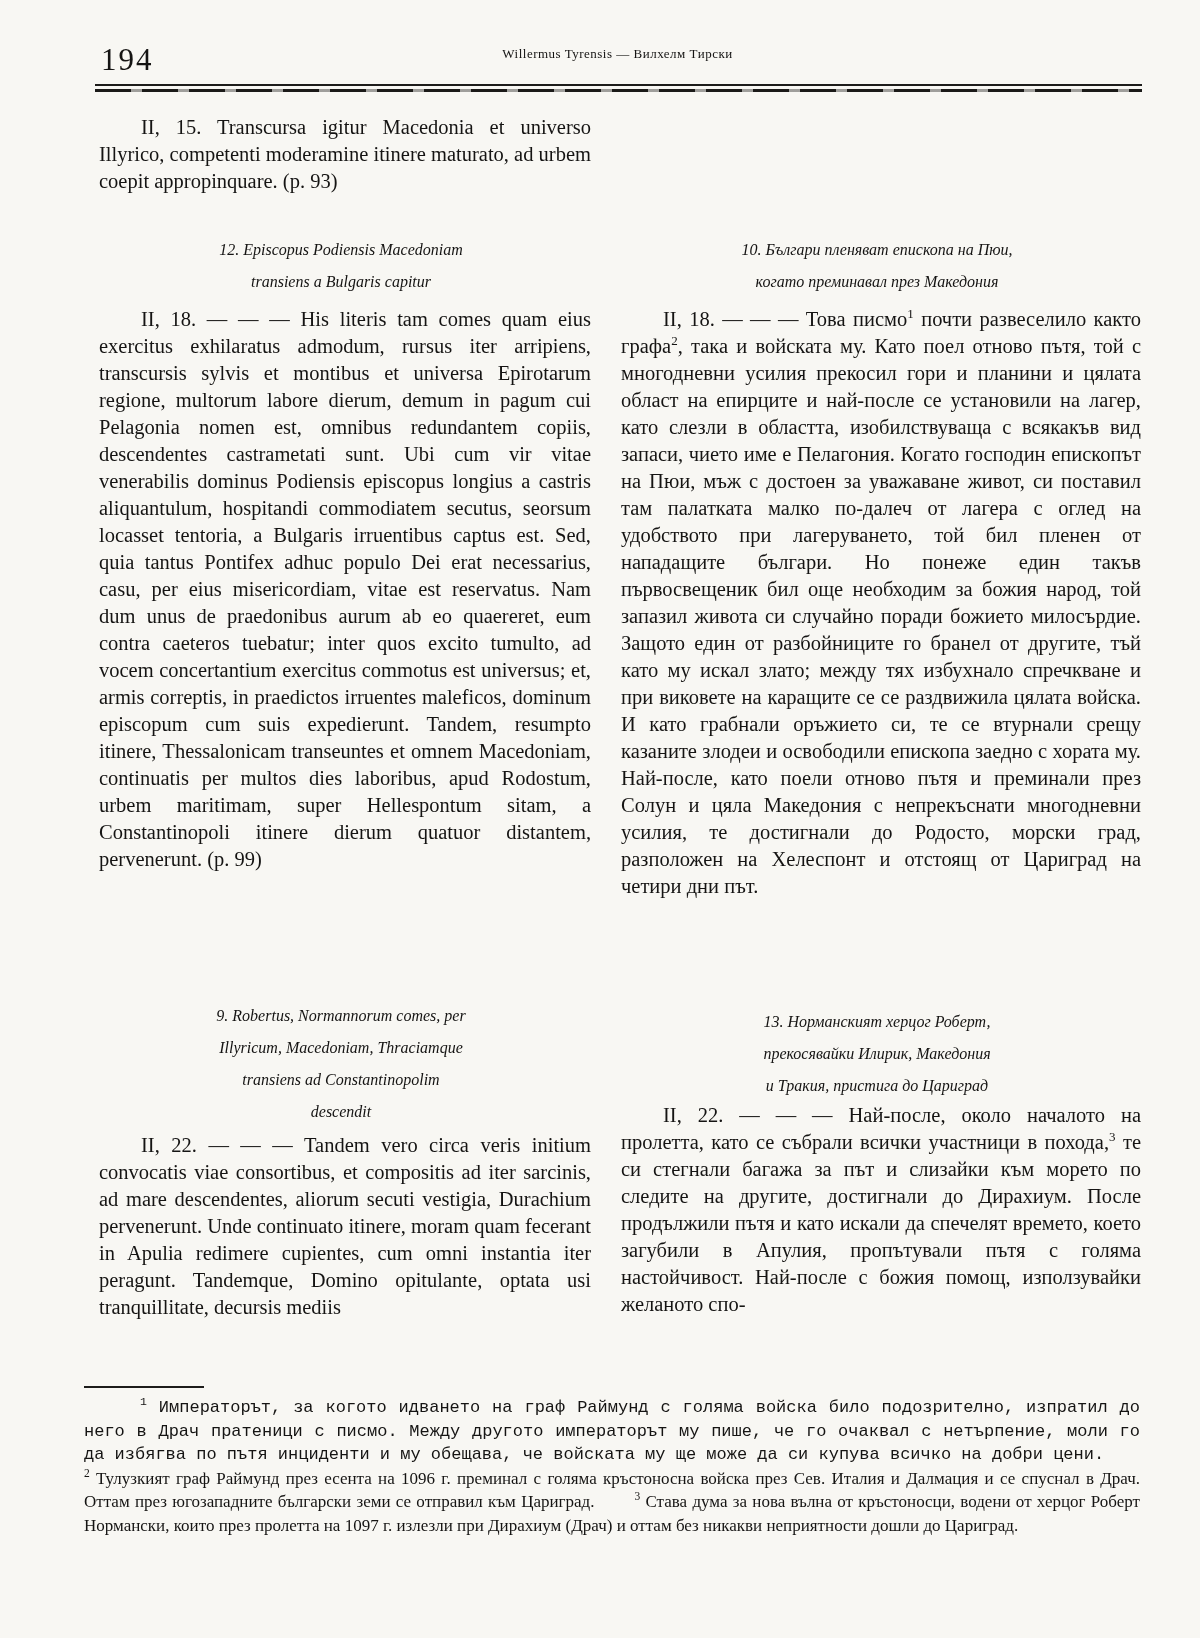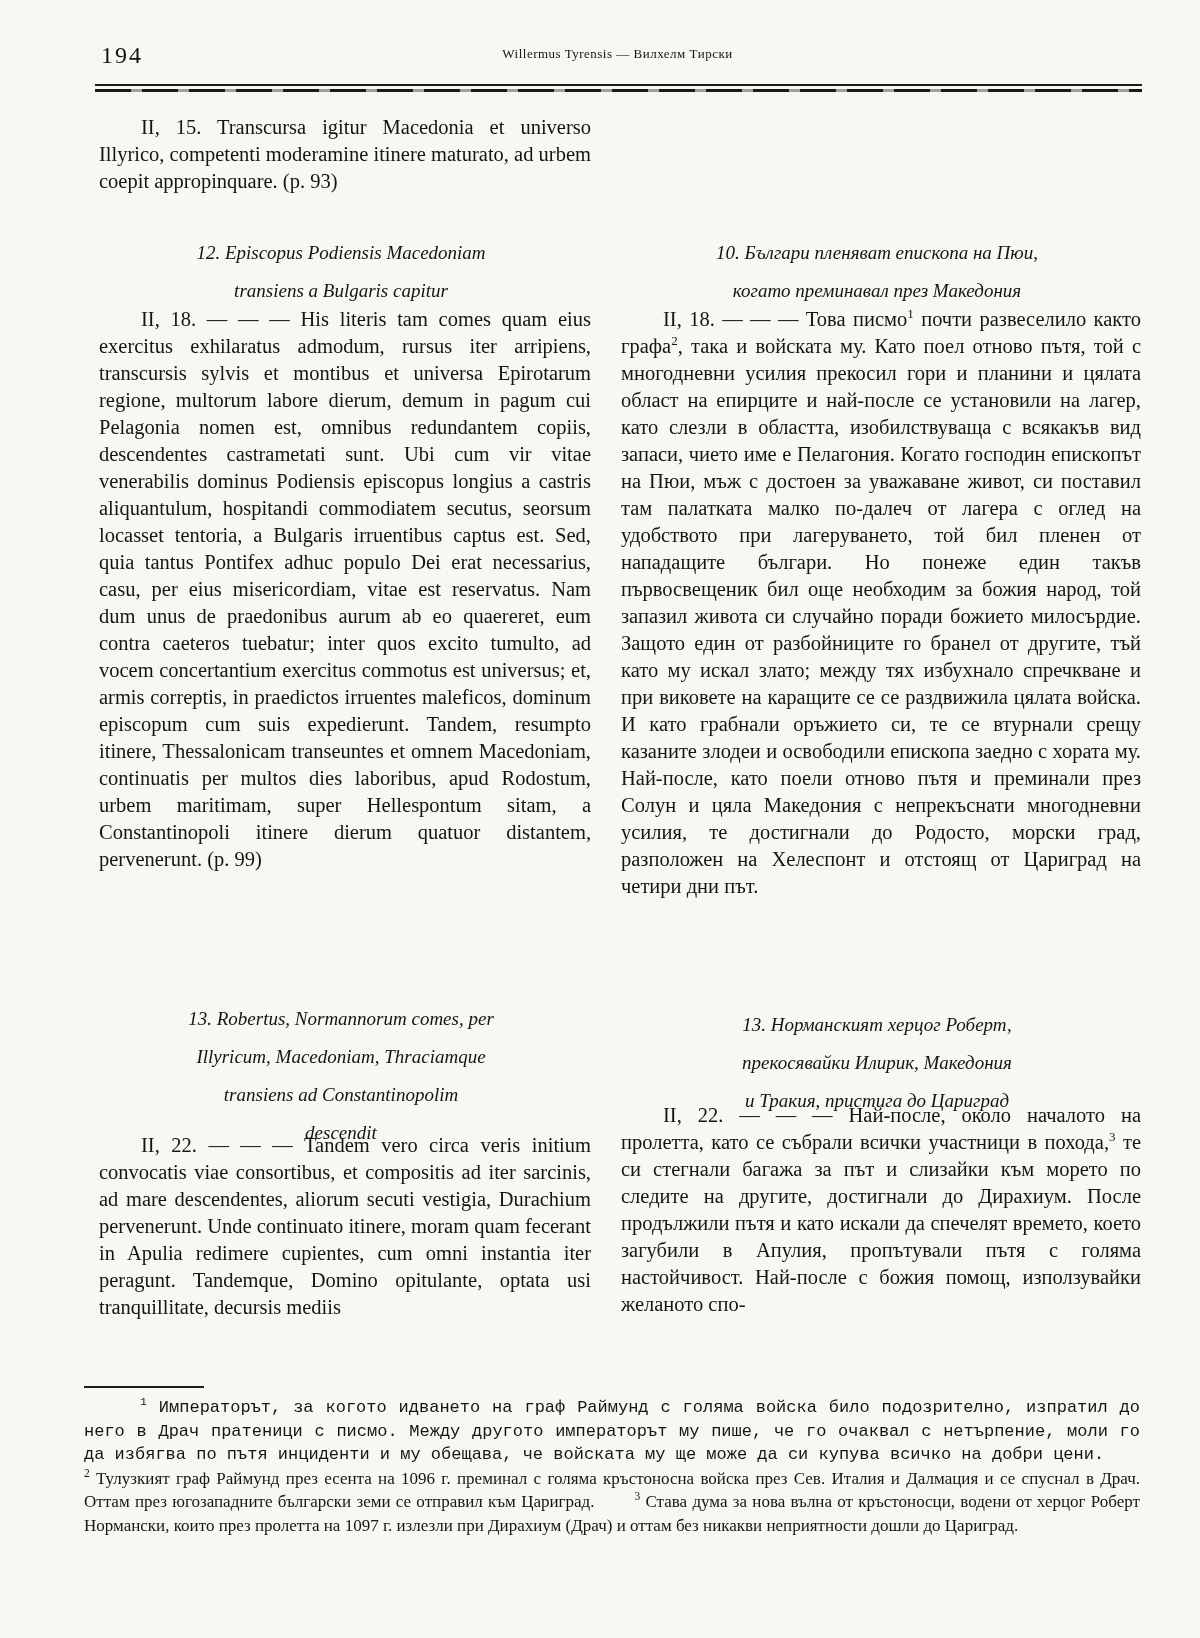--- a/index.html
+++ b/index.html
@@ -14,21 +14,21 @@
     position: relative;
     width: 1200px;
     height: 1638px;
     overflow: hidden;
     background: #f8f7f3;
   }
   
   .running-head { position: absolute; top: 40px; left: 95px; right: 60px; height: 32px; }
   .pagenum {
     position: absolute; left: 6px; top: 2px;
-    font-size: 24px; letter-spacing: 2px;
+    font-size: 31px; letter-spacing: 2px;
   }
   .running-title {
     position: absolute; left: 0; right: 0; top: 6px;
     text-align: center; font-size: 13px; letter-spacing: 0.5px;
   }
   .head-rule { position: absolute; top: 84px; left: 95px; right: 58px; }
   .head-rule .thin { height: 2px; background: #1d1c1a; }
   .head-rule .thick {
     margin-top: 3px; height: 3px;
     background: repeating-linear-gradient(90deg, #1b1a18 0 36px, rgba(27,26,24,0.4) 36px 47px);
@@ -43,22 +43,22 @@
   .colL { left: 95px;  width: 492px; }
   .colR { left: 617px; width: 520px; }
   .body-p { margin: 4px; text-indent: 42px; }
   .sect {
     margin: 0;
     font-style: italic;
     font-weight: normal;
     text-align: center;
     text-indent: 0;
     white-space: pre-line;
-    font-size: 19px;
-    line-height: 38px;
+    font-size: 16px;
+    line-height: 32px;
   }
   sup.fnref { font-size: 13px; line-height: 0; vertical-align: super; }
   
   .footnotes {
     position: absolute;
     left: 84px; width: 1056px; top: 1386px;
     font-size: 17px; line-height: 23.5px;
     text-align: justify;
   }
   .fn-rule { width: 120px; height: 2px; background: #1d1c1a; margin-bottom: 8px; }
@@ -81,21 +81,21 @@
     <div class="thick"></div>
   </div>
 
   <p class="col-block colL body-p" style="top:110px">II, 15. Transcursa igitur Macedonia et universo Illyrico, competenti moderamine itinere maturato, ad urbem coepit appropinquare. (p. 93)</p>
 
   <h3 class="col-block colL sect" style="top:234px">12. Episcopus Podiensis Macedoniam
 transiens a Bulgaris capitur</h3>
 
   <p class="col-block colL body-p" style="top:302px">II, 18. — — — His literis tam comes quam eius exercitus exhilaratus admodum, rursus iter arripiens, transcursis sylvis et montibus et universa Epirotarum regione, multorum labore dierum, demum in pagum cui Pelagonia nomen est, omnibus redundantem copiis, descendentes castrametati sunt. Ubi cum vir vitae venerabilis dominus Podiensis episcopus longius a castris aliquantulum, hospitandi commodiatem secutus, seorsum locasset tentoria, a Bulgaris irruentibus captus est. Sed, quia tantus Pontifex adhuc populo Dei erat necessarius, casu, per eius misericordiam, vitae est reservatus. Nam dum unus de praedonibus aurum ab eo quaereret, eum contra caeteros tuebatur; inter quos excito tumulto, ad vocem concertantium exercitus commotus est universus; et, armis correptis, in praedictos irruentes maleficos, dominum episcopum cum suis expedierunt. Tandem, resumpto itinere, Thessalonicam transeuntes et omnem Macedoniam, continuatis per multos dies laboribus, apud Rodostum, urbem maritimam, super Hellespontum sitam, a Constantinopoli itinere dierum quatuor distantem, pervenerunt. (p. 99)</p>
 
-  <h3 class="col-block colL sect" style="top:1000px">13. Robertus, Normannorum comes, per
+  <h3 class="col-block colL sect" style="top:1000px">9. Robertus, Normannorum comes, per
 Illyricum, Macedoniam, Thraciamque
 transiens ad Constantinopolim
 descendit</h3>
 
   <p class="col-block colL body-p" style="top:1128px">II, 22. — — — Tandem vero circa veris initium convocatis viae consortibus, et compositis ad iter sarcinis, ad mare descendentes, aliorum secuti vestigia, Durachium pervenerunt. Unde continuato itinere, moram quam fecerant in Apulia redimere cupientes, cum omni instantia iter peragunt. Tandemque, Domino opitulante, optata usi tranquillitate, decursis mediis</p>
 
 
   <h3 class="col-block colR sect" style="top:234px">10. Българи пленяват епископа на Пюи,
 когато преминавал през Македония</h3>
 

